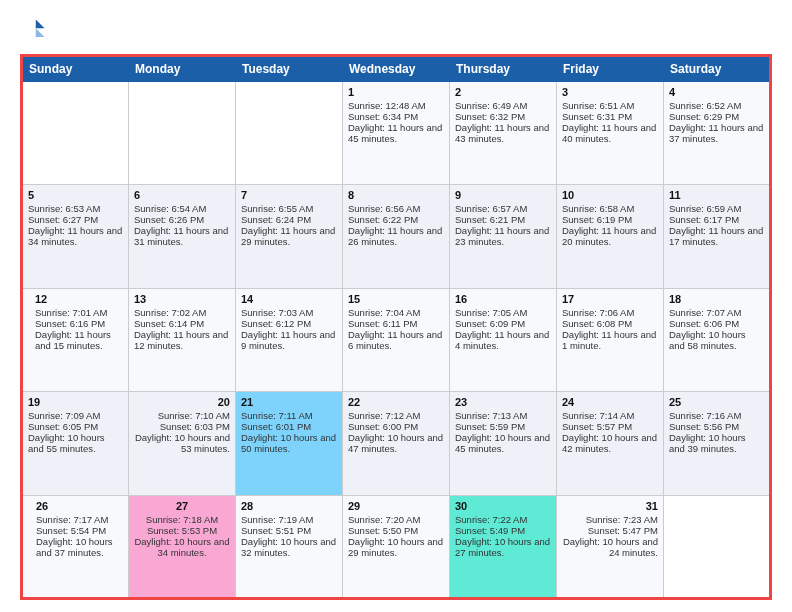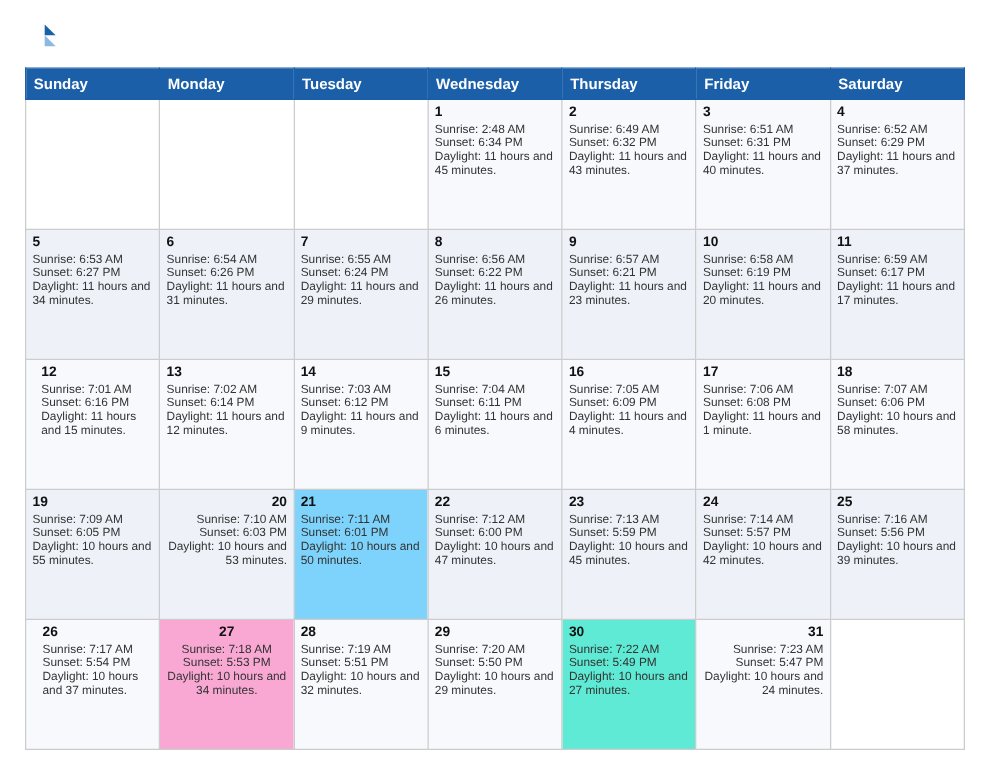--- a/index.html
+++ b/index.html
@@ -48,21 +48,21 @@
       color: #222;
       line-height: 1.1;
     }
     .location {
       font-size: 14px;
       color: #444;
       margin-top: 2px;
     }
     .calendar {
       flex: 1;
-      border: 1px solid #ef4444;
+      border: 3px solid #ef4444;
       border-collapse: collapse;
       width: 100%;
       table-layout: fixed;
     }
     .calendar th {
       background-color: #1a5fa8;
       color: white;
       font-size: 12px;
       font-weight: bold;
       text-align: left;
@@ -126,21 +126,21 @@
           <th>Thursday</th>
           <th>Friday</th>
           <th>Saturday</th>
         </tr>
     </thead>
     <tbody id="calendar-body">
     <tr>
           <td class="empty-cell"></td>
           <td class="empty-cell"></td>
           <td class="empty-cell"></td>
-          <td style="background-color: rgb(247, 249, 252);"><span class="day-num">1</span><span>Sunrise: 2:48 AM</span><br><span>Sunset: 6:34 PM</span><br><span>Daylight: 11 hours and 45 minutes.</span></td>
+          <td style="background-color: rgb(247, 249, 252);"><span class="day-num">1</span><span>Sunrise: 12:48 AM</span><br><span>Sunset: 6:34 PM</span><br><span>Daylight: 11 hours and 45 minutes.</span></td>
           <td style="background-color: rgb(247, 249, 252);"><span class="day-num">2</span><span>Sunrise: 6:49 AM</span><br><span>Sunset: 6:32 PM</span><br><span>Daylight: 11 hours and 43 minutes.</span></td>
           <td style="background-color: rgb(247, 249, 252);"><span class="day-num">3</span><span>Sunrise: 6:51 AM</span><br><span>Sunset: 6:31 PM</span><br><span>Daylight: 11 hours and 40 minutes.</span></td>
           <td style="background-color: rgb(247, 249, 252);"><span class="day-num">4</span><span>Sunrise: 6:52 AM</span><br><span>Sunset: 6:29 PM</span><br><span>Daylight: 11 hours and 37 minutes.</span></td>
         </tr>
         <tr>
           <td style="background-color: rgb(238, 242, 248);"><span class="day-num">5</span><span>Sunrise: 6:53 AM</span><br><span>Sunset: 6:27 PM</span><br><span>Daylight: 11 hours and 34 minutes.</span></td>
           <td style="background-color: rgb(238, 242, 248);"><span class="day-num">6</span><span>Sunrise: 6:54 AM</span><br><span>Sunset: 6:26 PM</span><br><span>Daylight: 11 hours and 31 minutes.</span></td>
           <td style="background-color: rgb(238, 242, 248);"><span class="day-num">7</span><span>Sunrise: 6:55 AM</span><br><span>Sunset: 6:24 PM</span><br><span>Daylight: 11 hours and 29 minutes.</span></td>
           <td style="background-color: rgb(238, 242, 248);"><span class="day-num">8</span><span>Sunrise: 6:56 AM</span><br><span>Sunset: 6:22 PM</span><br><span>Daylight: 11 hours and 26 minutes.</span></td>
           <td style="background-color: rgb(238, 242, 248);"><span class="day-num">9</span><span>Sunrise: 6:57 AM</span><br><span>Sunset: 6:21 PM</span><br><span>Daylight: 11 hours and 23 minutes.</span></td>

